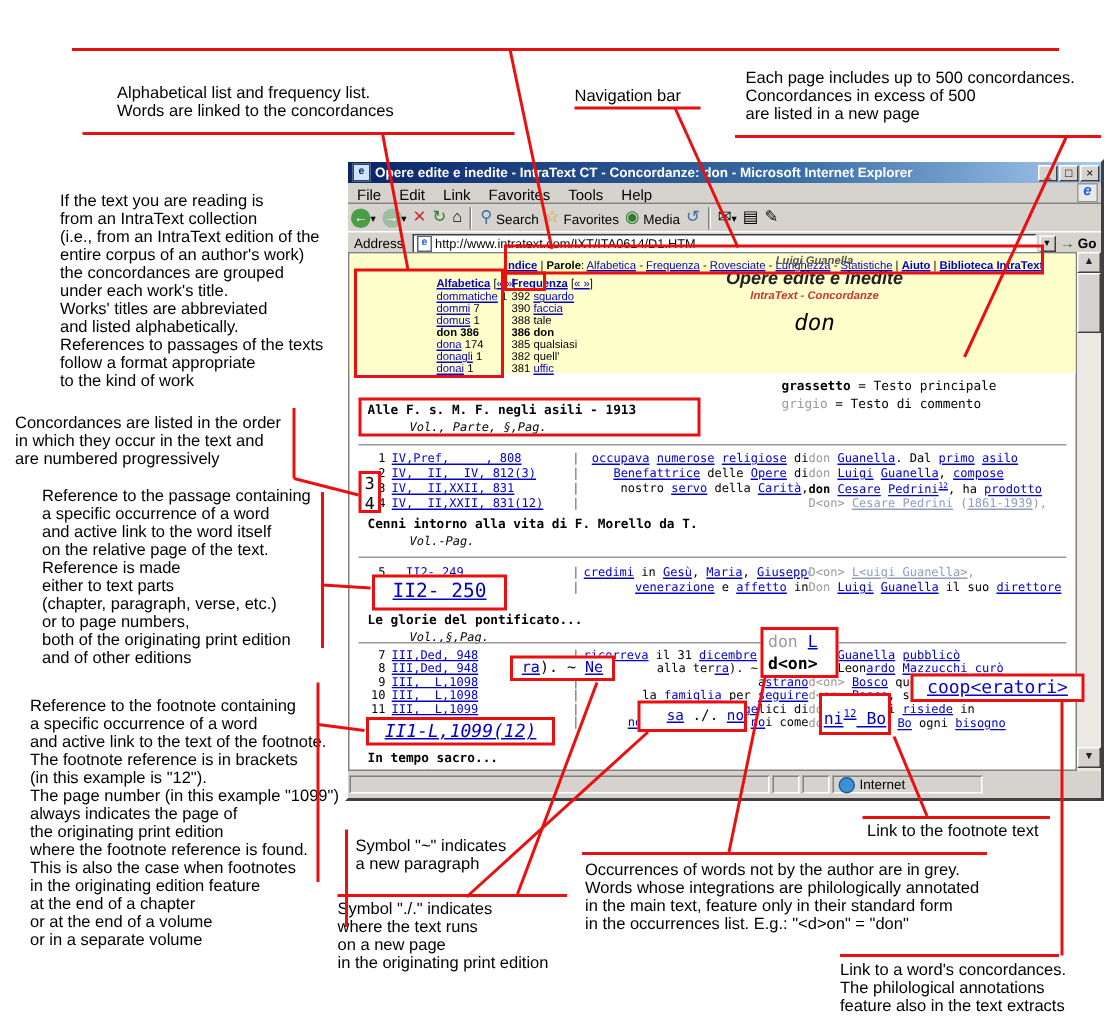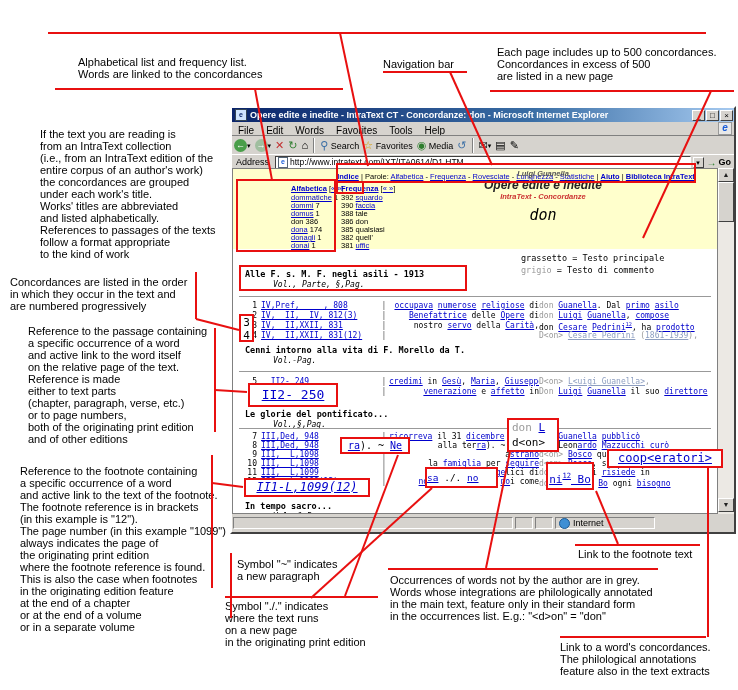--- a/index.html
+++ b/index.html
@@ -60,21 +60,21 @@
   .sec-hr{position:absolute;left:6px;width:472px;border-top:1px solid #999;}
   .crow{position:absolute;left:10px;height:10px;white-space:nowrap;font-size:8px;font-family:"DejaVu Sans Mono",monospace;}
   .crow .n{display:inline-block;width:14px;text-align:right;vertical-align:top;}
   .crow .ref{display:inline-block;width:118px;margin-left:4px;color:#0000cc;text-decoration:underline;white-space:pre;overflow:hidden;vertical-align:top;}
   .crow .bar{display:inline-block;width:10px;text-align:center;vertical-align:top;color:#555;}
   .crow .pre{display:inline-block;width:150px;text-align:right;overflow:hidden;white-space:nowrap;vertical-align:top;}
   .crow .post{display:inline-block;width:182px;overflow:hidden;white-space:nowrap;vertical-align:top;}
   .sg-l{color:#0000cc;text-decoration:underline;}
   .sg-bl{color:#0000cc;text-decoration:underline;font-weight:bold;}
   .sg-p{color:#000;}
-  .sg-b{color:#000;font-weight:normal;}
+  .sg-b{color:#000;font-weight:bold;}
   .sg-g{color:#9a9a9a;}
   .sg-gl{color:#8d9ec0;text-decoration:underline;}
   .sg-s{color:#0000cc;text-decoration:underline;font-size:0.65em;vertical-align:super;}
   
   .redbox{position:absolute;border:2px solid #e81010;box-sizing:border-box;z-index:4;background:transparent;}
   .magbox{position:absolute;border:2px solid #e81010;box-sizing:border-box;background:#fff;z-index:4;
           font-family:"DejaVu Sans Mono",monospace;white-space:nowrap;overflow:hidden;}
   #svglines{position:absolute;left:0;top:0;z-index:5;pointer-events:none;}
 </style>
 </head>
@@ -143,21 +143,21 @@
 
   <div id="win">
     <div id="titlebar">
       <span class="ticon">e</span>
       <span id="titletext">Opere edite e inedite - IntraText CT - Concordanze: don - Microsoft Internet Explorer</span>
       <span class="wbtn">_</span>
       <span class="wbtn">□</span>
       <span class="wbtn">×</span>
     </div>
     <div id="menubar">
-      <span><span class="menuitem">File</span><span class="menuitem">Edit</span><span class="menuitem">Words</span><span class="menuitem">Favorites</span><span class="menuitem">Tools</span><span class="menuitem">Help</span></span>
+      <span><span class="menuitem">File</span><span class="menuitem">Edit</span><span class="menuitem">Link</span><span class="menuitem">Favorites</span><span class="menuitem">Tools</span><span class="menuitem">Help</span></span>
       <span id="ielogo">e</span>
     </div>
     <div id="toolbar">
       <span class="tbtn">
           <span class="cir back">←</span>
           <span style="font-size:7px;">▾</span>
         </span>
       <span class="tbtn">
           <span class="cir fwd">→</span>
           <span style="font-size:7px;">▾</span>
@@ -285,21 +285,21 @@
   <div class="magbox" style="left:239px;top:314px;width:15px;height:28px;font-size:11px;line-height:13px;text-align:center;white-space:pre-line;">3
 4</div>
   <div class="magbox" style="left:248px;top:383px;width:90px;height:24px;font-size:13px;line-height:20px;text-align:center;"><span class="sg-l">II2- 250</span></div>
   <div class="magbox" style="left:244px;top:478px;width:126px;height:19px;font-size:12px;line-height:15px;text-align:center;font-style:italic;"><span class="sg-l">II1-L,1099(12)</span></div>
   <div class="magbox" style="left:340px;top:437px;width:70px;height:17px;font-size:10px;line-height:13px;text-align:center;"><span class="sg-l">ra</span><span class="sg-p">). ~ </span><span class="sg-l">Ne</span></div>
   <div class="magbox" style="left:507px;top:418px;width:52px;height:34px;font-size:11px;line-height:15px;padding-left:3px;">
     <div><span class="sg-g">don </span><span class="sg-l">L</span></div>
     <div><span class="sg-b">d&lt;on&gt;</span></div>
   </div>
   <div class="magbox" style="left:607px;top:449px;width:116px;height:19px;font-size:12px;line-height:15px;text-align:center;"><span class="sg-l">coop&lt;eratori&gt;</span></div>
-  <div class="magbox" style="left:425px;top:467px;width:73px;height:21px;font-size:9.5px;line-height:17px;text-align:left;"><span class="sg-l">sa</span><span class="sg-p"> ./. </span><span class="sg-l">no</span></div>
+  <div class="magbox" style="left:425px;top:467px;width:73px;height:21px;font-size:9.5px;line-height:17px;text-align:right;"><span class="sg-l">sa</span><span class="sg-p"> ./. </span><span class="sg-l">no</span></div>
   <div class="magbox" style="left:546px;top:462px;width:48px;height:28px;font-size:11px;line-height:24px;text-align:center;"><span class="sg-l">ni</span><span class="sg-s">12</span><span class="sg-l"> Bo</span></div>
 
   <svg id="svglines" width="738" height="690">
     <g stroke="#e81010" stroke-width="2" fill="none">
       <line x1="48" y1="33" x2="706" y2="33"></line>
       <line x1="340" y1="33" x2="368" y2="166"></line>
       <line x1="55" y1="89" x2="343" y2="89"></line>
       <line x1="255" y1="89" x2="272" y2="180"></line>
       <line x1="383" y1="72" x2="467" y2="72"></line>
       <line x1="450" y1="72" x2="492" y2="165"></line>

